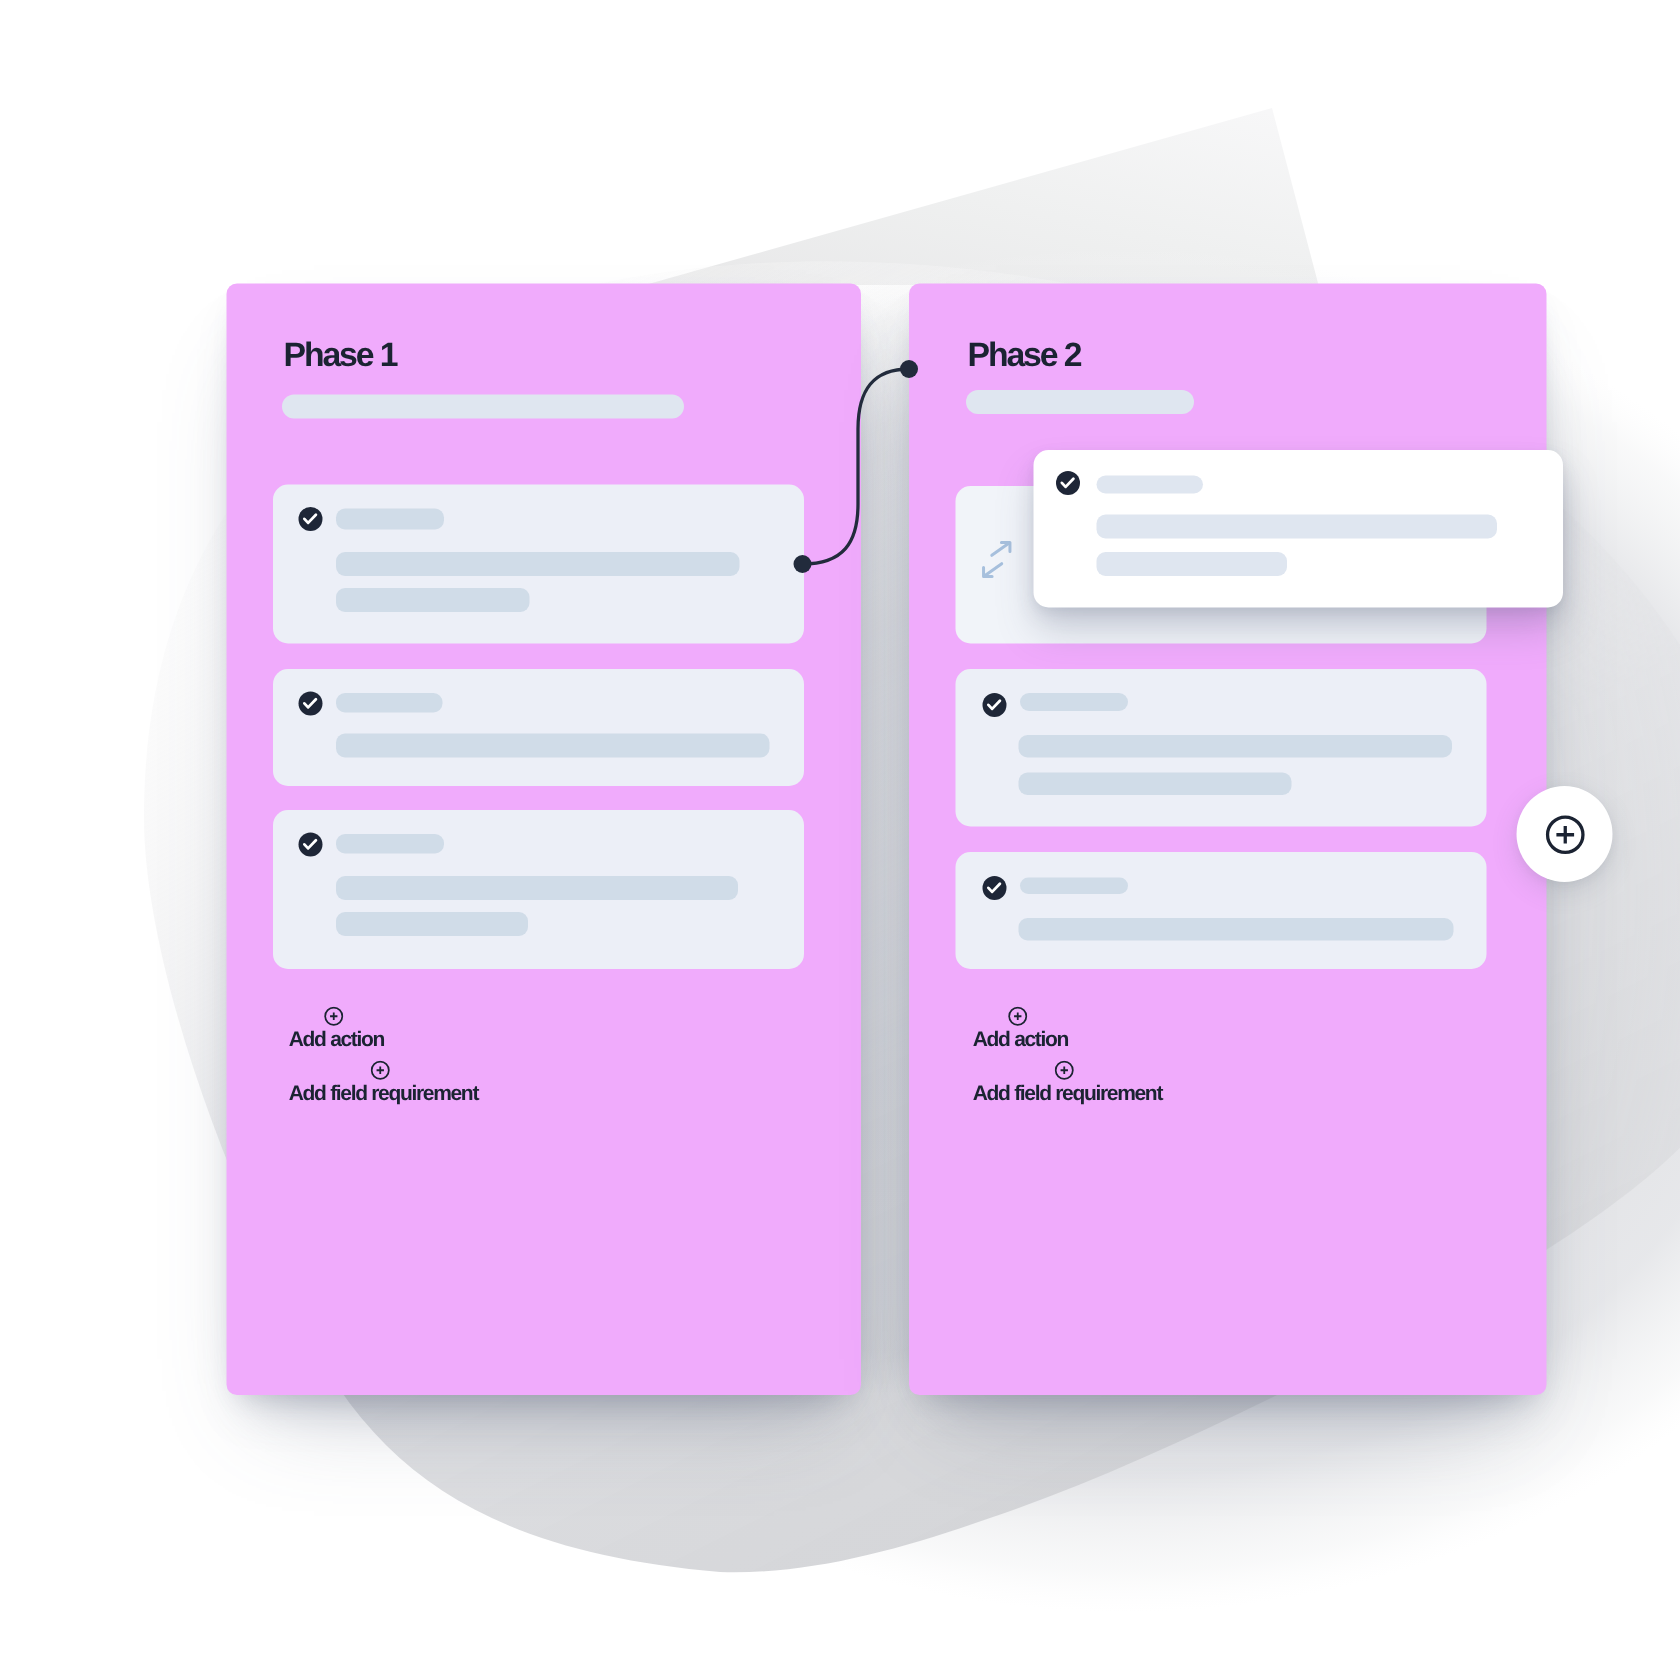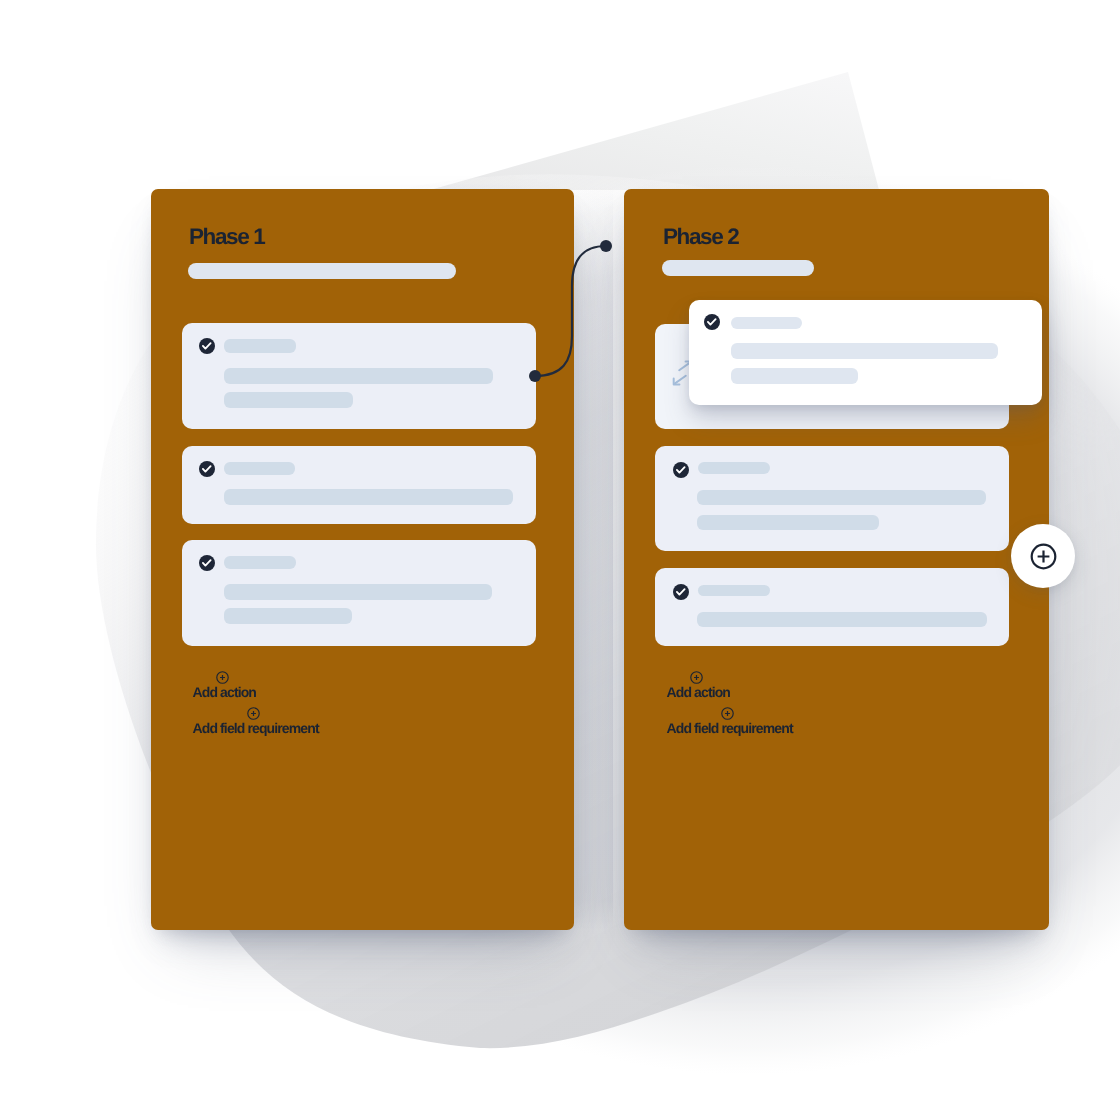--- a/index.html
+++ b/index.html
@@ -1,19 +1,19 @@
 <!DOCTYPE html>
 <html><head>
 <meta charset="utf-8">
 <style>
   html,body{margin:0;padding:0;}
   body{width:1120px;height:1120px;background:#ffffff;font-family:"Liberation Sans",sans-serif;overflow:hidden;-webkit-font-smoothing:antialiased;text-rendering:geometricPrecision;}
   #stage{position:relative;width:1120px;height:1120px;overflow:hidden;background:#fff;}
   .bgsvg{position:absolute;left:0;top:0;width:1120px;height:1120px;}
-  .card{position:absolute;background:#a16207;border-radius:7px;box-shadow:0 18px 30px -14px rgba(88,98,122,.34), 0 8px 16px -8px rgba(88,98,122,.20), 0 34px 64px -26px rgba(88,98,122,.30);}
+  .card{position:absolute;background:#f0abfc;border-radius:7px;box-shadow:0 18px 30px -14px rgba(88,98,122,.34), 0 8px 16px -8px rgba(88,98,122,.20), 0 34px 64px -26px rgba(88,98,122,.30);}
   .card-title{position:absolute;font-size:22.5px;font-weight:700;color:#1b2332;letter-spacing:-1.4px;}
   .hdr-bar{position:absolute;background:#dfe6f0;border-radius:8px;}
   .task{position:absolute;background:#eceff7;border-radius:10px;}
   .check{position:absolute;width:16px;height:16px;border-radius:50%;background:#1e2637;}
   .check svg{position:absolute;left:0;top:0;}
   .bar{position:absolute;background:#d0dce8;border-radius:6px;}
   .bar-lite{background:#dfe6f0;}
   .addrow{position:absolute;display:flex;align-items:center;font-size:14px;font-weight:700;color:#1b2332;letter-spacing:-0.88px;white-space:nowrap;flex-direction:column;}
   .addrow .ico{width:13px;height:13px;margin-right:4.5px;flex:0 0 auto;}
   .floatcard{position:absolute;background:#fff;border-radius:10px;box-shadow:0 16px 26px -2px rgba(84,94,118,.26), 0 6px 14px -2px rgba(84,94,118,.14), 0 2px 6px rgba(84,94,118,.06);}
@@ -113,21 +113,21 @@
     </div>
     <div class="addrow" style="left:41.5px;top:518px;">
       <svg class="ico" viewBox="0 0 14 14">
           <circle cx="7" cy="7" r="6.15" fill="none" stroke="#1b2332" stroke-width="1.25"></circle>
           <path d="M7 4.35 V9.65 M4.35 7 H9.65" stroke="#1b2332" stroke-width="1.3" stroke-linecap="butt"></path>
         </svg>
       <span>Add field requirement</span>
     </div>
   </div>
 
-  <div class="card" style="left:624px;top:189px;width:425px;height:741px;">
+  <div class="card" style="left:606px;top:189px;width:425px;height:741px;">
     <div class="card-title" style="left:39px;top:35px;">Phase 2</div>
     <div class="hdr-bar" style="left:38px;top:71px;width:152px;height:16px;"></div>
 
     <div class="slot" style="left:31px;top:135px;width:354px;height:105px;"></div>
     <svg style="position:absolute;left:48px;top:171px;width:21px;height:26px;" viewBox="0 0 21 26">
       <path d="M7.2 10.2 L18.3 2.4" fill="none" stroke="#a7c0dd" stroke-width="2" stroke-linecap="round"></path>
       <path d="M13.6 1.6 L19.3 1.6 L19.3 7.6" fill="none" stroke="#a7c0dd" stroke-width="2" stroke-linecap="round" stroke-linejoin="round"></path>
       <path d="M13.8 15.8 L2.7 23.6" fill="none" stroke="#a7c0dd" stroke-width="2" stroke-linecap="round"></path>
       <path d="M7.4 24.4 L1.7 24.4 L1.7 18.4" fill="none" stroke="#a7c0dd" stroke-width="2" stroke-linecap="round" stroke-linejoin="round"></path>
     </svg>

